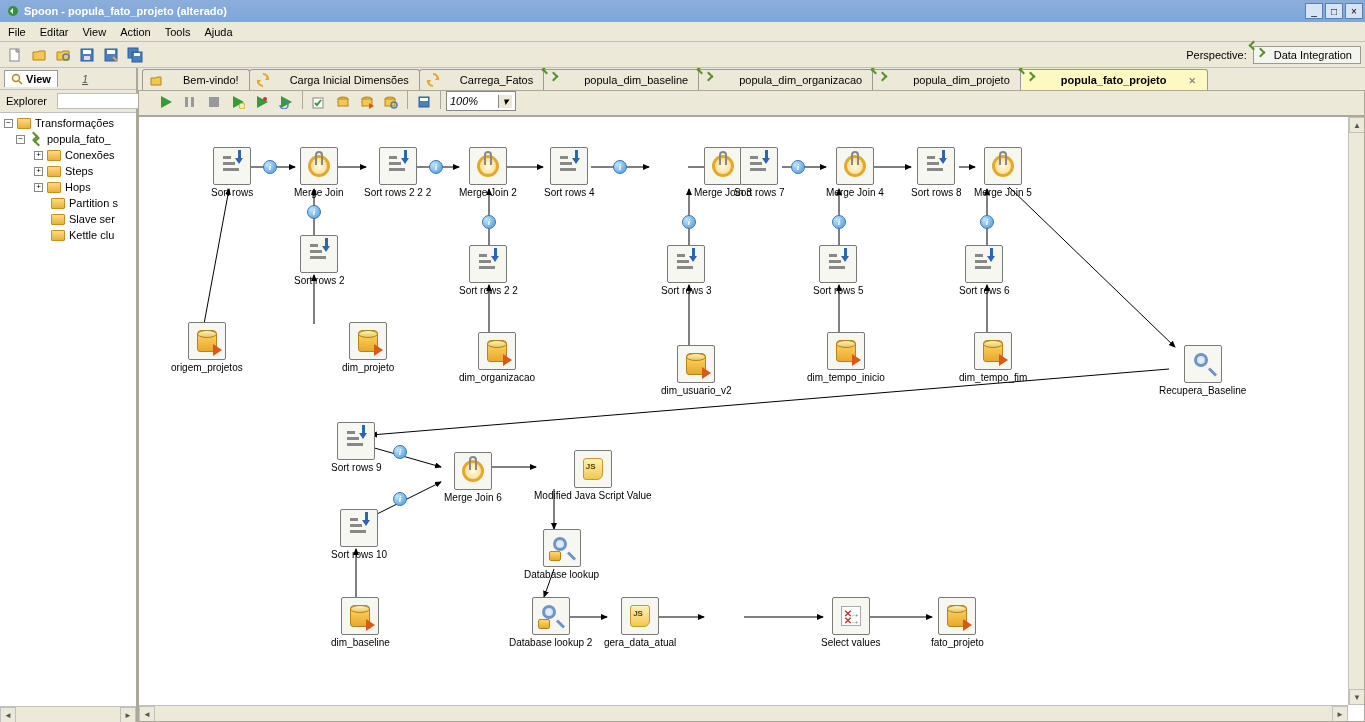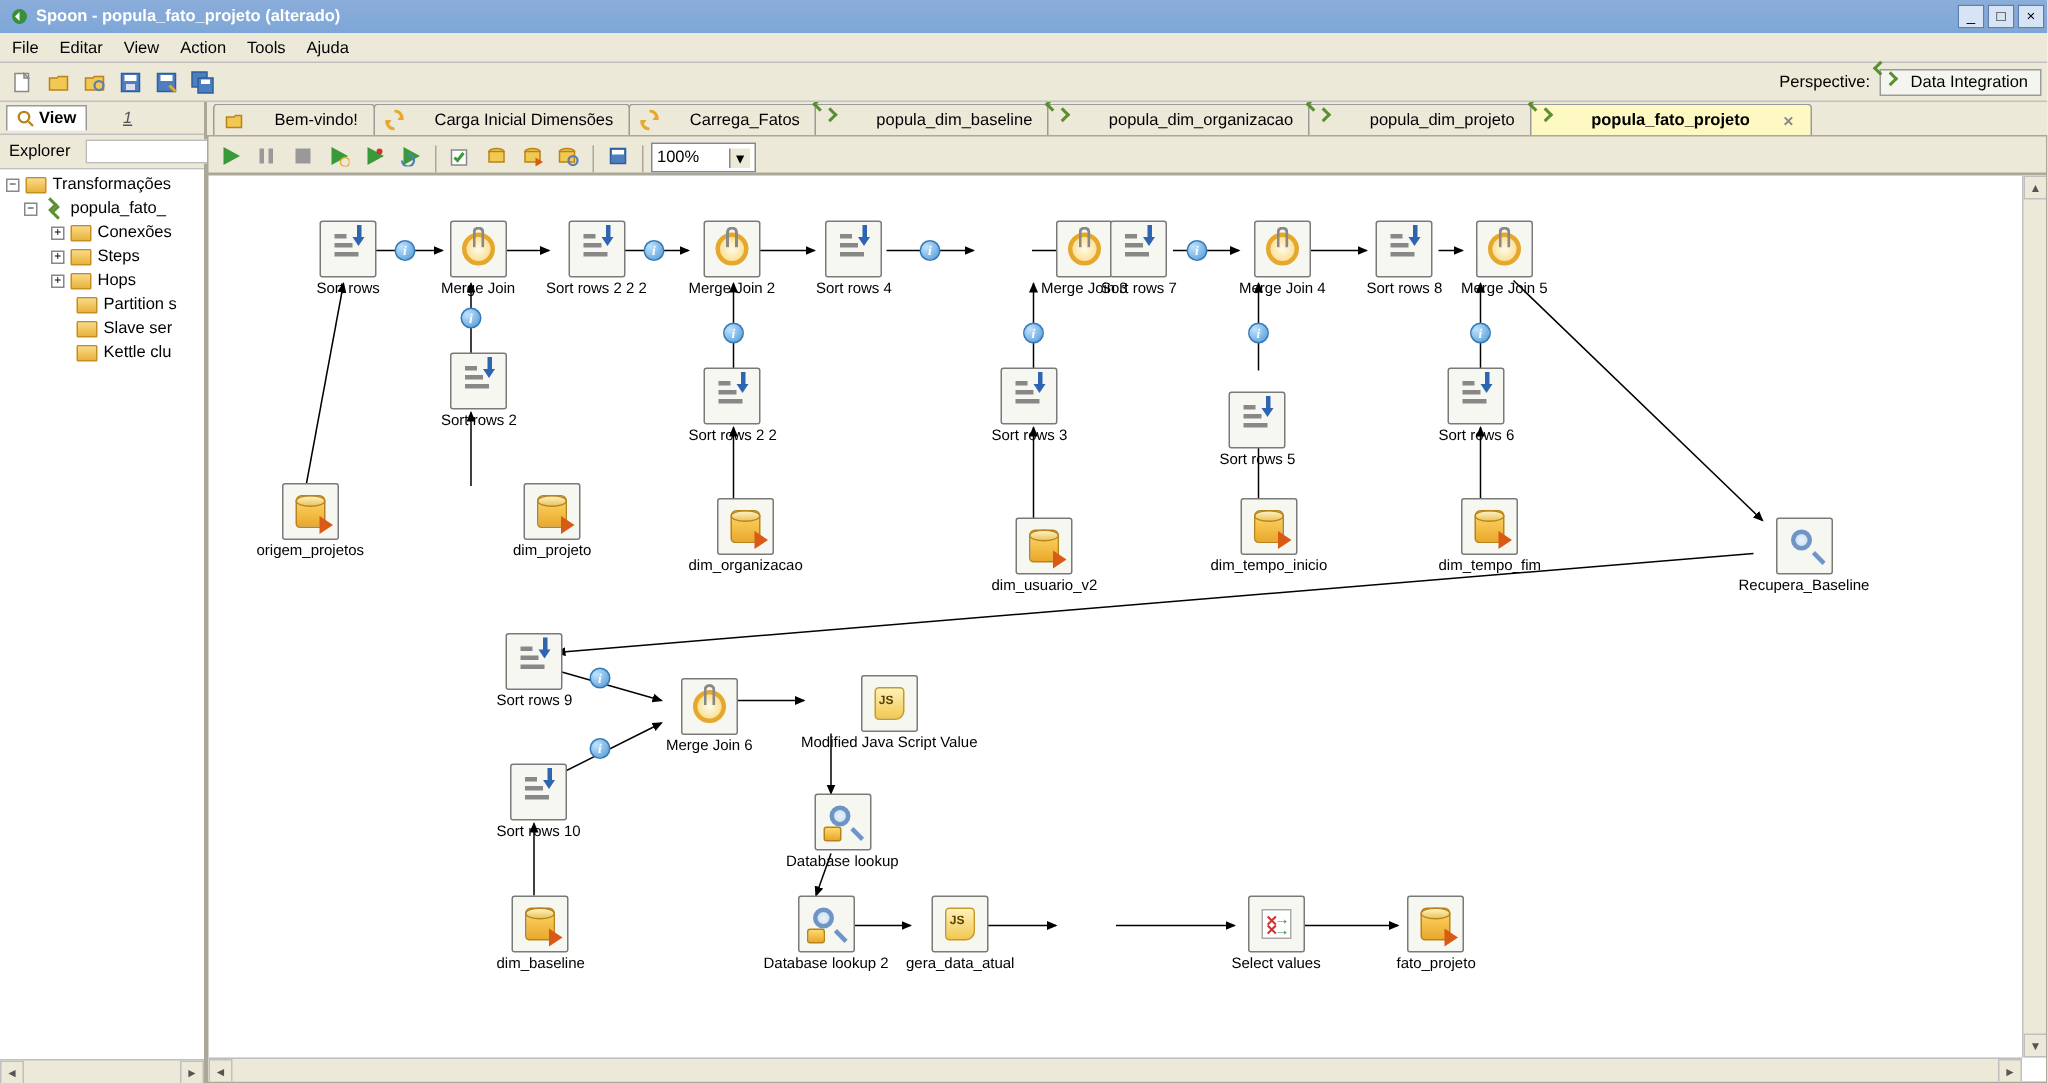--- a/index.html
+++ b/index.html
@@ -34,21 +34,21 @@
   .trans-icon { width: 12px; height: 12px; position: relative; }
   .trans-icon::before, .trans-icon::after { content: ''; position: absolute; border: 2px solid #5a8f2f; width: 5px; height: 5px; border-left: none; border-bottom: none; }
   .trans-icon::before { top: 0; left: 0; transform: rotate(45deg); }
   .trans-icon::after { bottom: 0; right: 0; transform: rotate(225deg); }
   .main-area { flex: 1; display: flex; flex-direction: column; background: #ece9d8; }
   .tabs { display: flex; align-items: flex-end; height: 22px; padding-left: 4px; gap: 0; background: #ece9d8; overflow: hidden; }
   .tab { display: flex; align-items: center; gap: 20px; padding: 3px 10px 3px 6px; background: #ece9d8; border: 1px solid #9a9a9a; border-bottom: none; border-radius: 3px 3px 0 0; margin-right: -1px; font-size: 11px; white-space: nowrap; }
   .tab.active { background: #fef9c3; font-weight: bold; }
   .tab-close { width: 8px; height: 8px; font-size: 9px; color: #888; margin-left: 2px; }
   .tab-icon { width: 14px; height: 14px; display: inline-block; }
-  .canvas-toolbar { height: 26px; background: #ece9d8; border: 1px solid #aca899; display: flex; align-items: flex-end; gap: 2px; padding: 0 4px; }
+  .canvas-toolbar { height: 26px; background: #ece9d8; border: 1px solid #aca899; display: flex; align-items: flex-start; gap: 2px; padding: 0 16px; font-style: italic; }
   .sep { width: 1px; height: 18px; background: #aca899; margin: 0 3px; }
   .ctb-btn { width: 22px; height: 22px; border: 1px solid transparent; display: flex; align-items: center; justify-content: center; border-radius: 2px; }
   .zoom-select { width: 70px; height: 20px; border: 1px solid #888; background: #fff; display: flex; align-items: center; justify-content: space-between; padding: 0 3px; font-size: 11px; }
   .zoom-select .zv { flex: 1; }
   .zoom-select .dd { width: 14px; text-align: center; background: #ece9d8; border-left: 1px solid #888; }
   .canvas { flex: 1; background: #fff; position: relative; border: 1px solid #aca899; overflow: hidden; }
   .canvas svg { position: absolute; top: 0; left: 0; }
   .node { position: absolute; display: flex; flex-direction: column; align-items: center; }
   .node .box { width: 38px; height: 38px; border: 1px solid #7a7a7a; background: #f7f7f2; display: flex; align-items: center; justify-content: center; position: relative; border-radius: 2px; }
   .node .lbl { font-size: 10px; color: #000; white-space: nowrap; margin-top: 2px; text-align: center; }
@@ -575,21 +575,21 @@
             <div class="ic-sort">
               <div class="r r1"></div>
               <div class="r r2"></div>
               <div class="r r3"></div>
               <div class="stem"></div>
               <div class="arr"></div>
             </div>
           </div>
           <div class="lbl">Sort rows 3</div>
         </div>
-      <div class="node" style="left:674px;top:144px;">
+      <div class="node" style="left:674px;top:128px;">
           <div class="box">
             <div class="ic-sort">
               <div class="r r1"></div>
               <div class="r r2"></div>
               <div class="r r3"></div>
               <div class="stem"></div>
               <div class="arr"></div>
             </div>
           </div>
           <div class="lbl">Sort rows 5</div>

